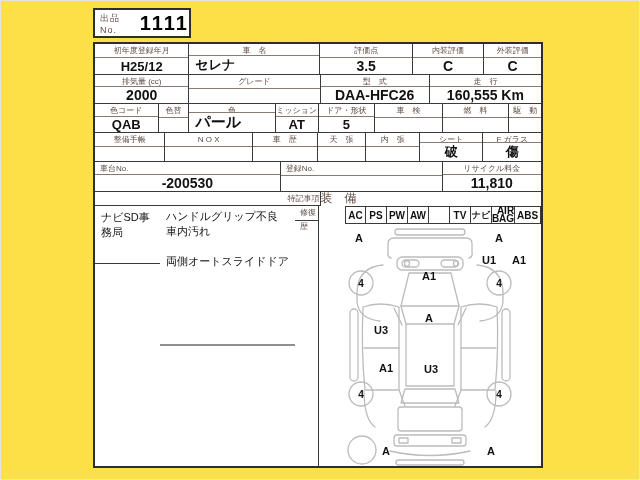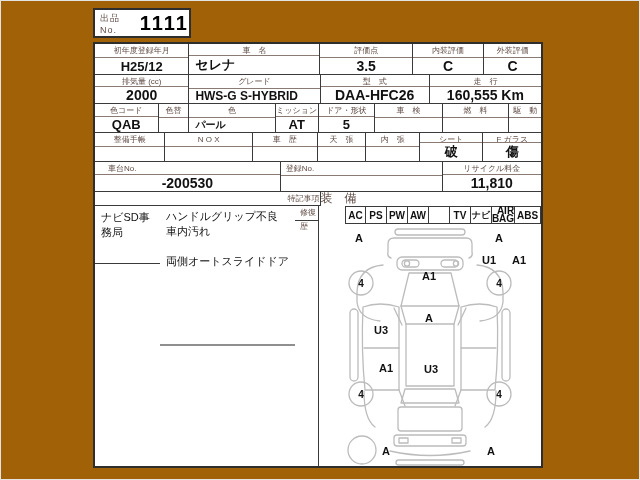--- a/index.html
+++ b/index.html
@@ -1,18 +1,18 @@
 <!DOCTYPE html>
 <html><head>
 <meta charset="utf-8">
 <style>
   html,body{margin:0;padding:0;background:#ffffff;}
   body{width:640px;height:480px;overflow:hidden;
        font-family:"Liberation Sans","DejaVu Sans",sans-serif;color:#111;}
-  .sheet{position:relative;width:640px;height:480px;background:#a16207;
+  .sheet{position:relative;width:640px;height:480px;background:#fde047;
          outline:1px solid #e3e3e3;outline-offset:-1px;}
 
   
   .lot-box{position:absolute;left:93px;top:8px;width:98px;height:30px;
            border:2px solid #2e2e2e;box-sizing:border-box;background:#fff;
            display:flex;align-items:center;padding-left:5px;}
   .lot-label{font-size:9px;color:#5f4b44;letter-spacing:1px;}
   .lot-num{font-size:20px;font-weight:bold;margin-left:4px;letter-spacing:2px;color:#000;}
 
   
@@ -97,21 +97,20 @@
       </div>
     </div>
 
     <div class="trow h28">
       <div class="cell" style="width:95px">
         <div class="lbl">排気量 (cc)</div>
         <div class="val big">2000</div>
       </div>
       <div class="cell" style="width:132px">
         <div class="lbl">グレード</div>
-        <div class="val left" style="font-size:12px">HWS-G S-HYBRID</div>
       </div>
       <div class="cell" style="width:110px">
         <div class="lbl">型　式</div>
         <div class="val big">DAA-HFC26</div>
       </div>
       <div class="cell" style="width:112px">
         <div class="lbl">走　行</div>
         <div class="val big">160,555 Km</div>
       </div>
     </div>
@@ -120,21 +119,21 @@
       <div class="cell" style="width:64px">
         <div class="lbl">色コード</div>
         <div class="val">QAB</div>
       </div>
       <div class="cell" style="width:31px">
         <div class="lbl">色替</div>
         <div class="val"></div>
       </div>
       <div class="cell" style="width:87px">
         <div class="lbl">色</div>
-        <div class="val left" style="font-size:10px">パール</div>
+        <div class="val left" style="font-size:15px">パール</div>
       </div>
       <div class="cell" style="width:43px">
         <div class="lbl">ミッション</div>
         <div class="val">AT</div>
       </div>
       <div class="cell" style="width:57px">
         <div class="lbl">ドア・形状</div>
         <div class="val">5</div>
       </div>
       <div class="cell" style="width:68px">
@@ -177,21 +176,21 @@
         <div class="val">破</div>
       </div>
       <div class="cell" style="width:59px">
         <div class="lbl">F ガラス</div>
         <div class="val">傷</div>
       </div>
     </div>
 
     <div class="trow h29">
       <div class="cell" style="width:187px">
-        <div class="lbl" style="text-align:left;padding-left:13px">車台No.</div>
+        <div class="lbl" style="text-align:left;padding-left:5px">車台No.</div>
         <div class="val big">-200530</div>
       </div>
       <div class="cell" style="width:163px">
         <div class="lbl" style="text-align:left;padding-left:5px">登録No.</div>
         <div class="val"></div>
       </div>
       <div class="cell" style="width:99px">
         <div class="lbl">リサイクル料金</div>
         <div class="val big">11,810</div>
       </div>

